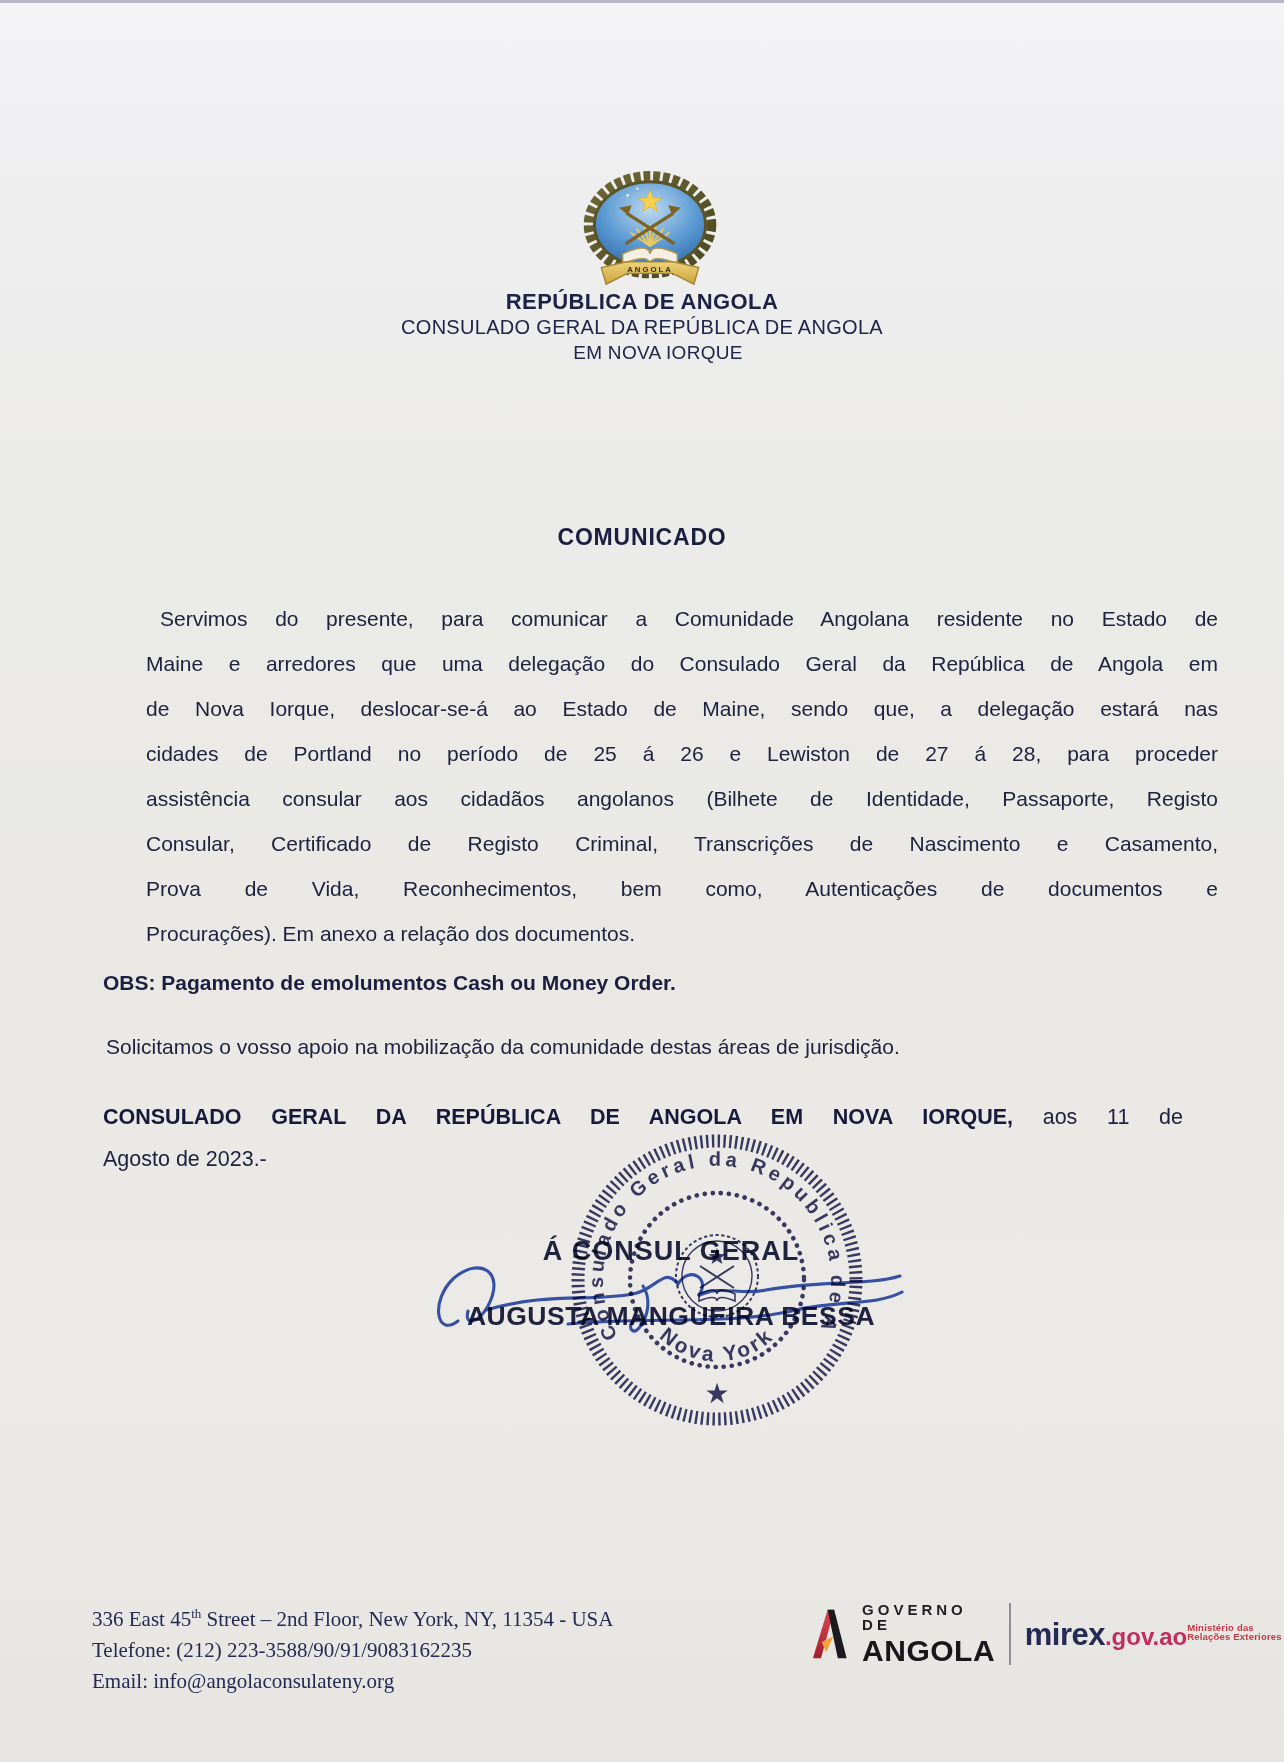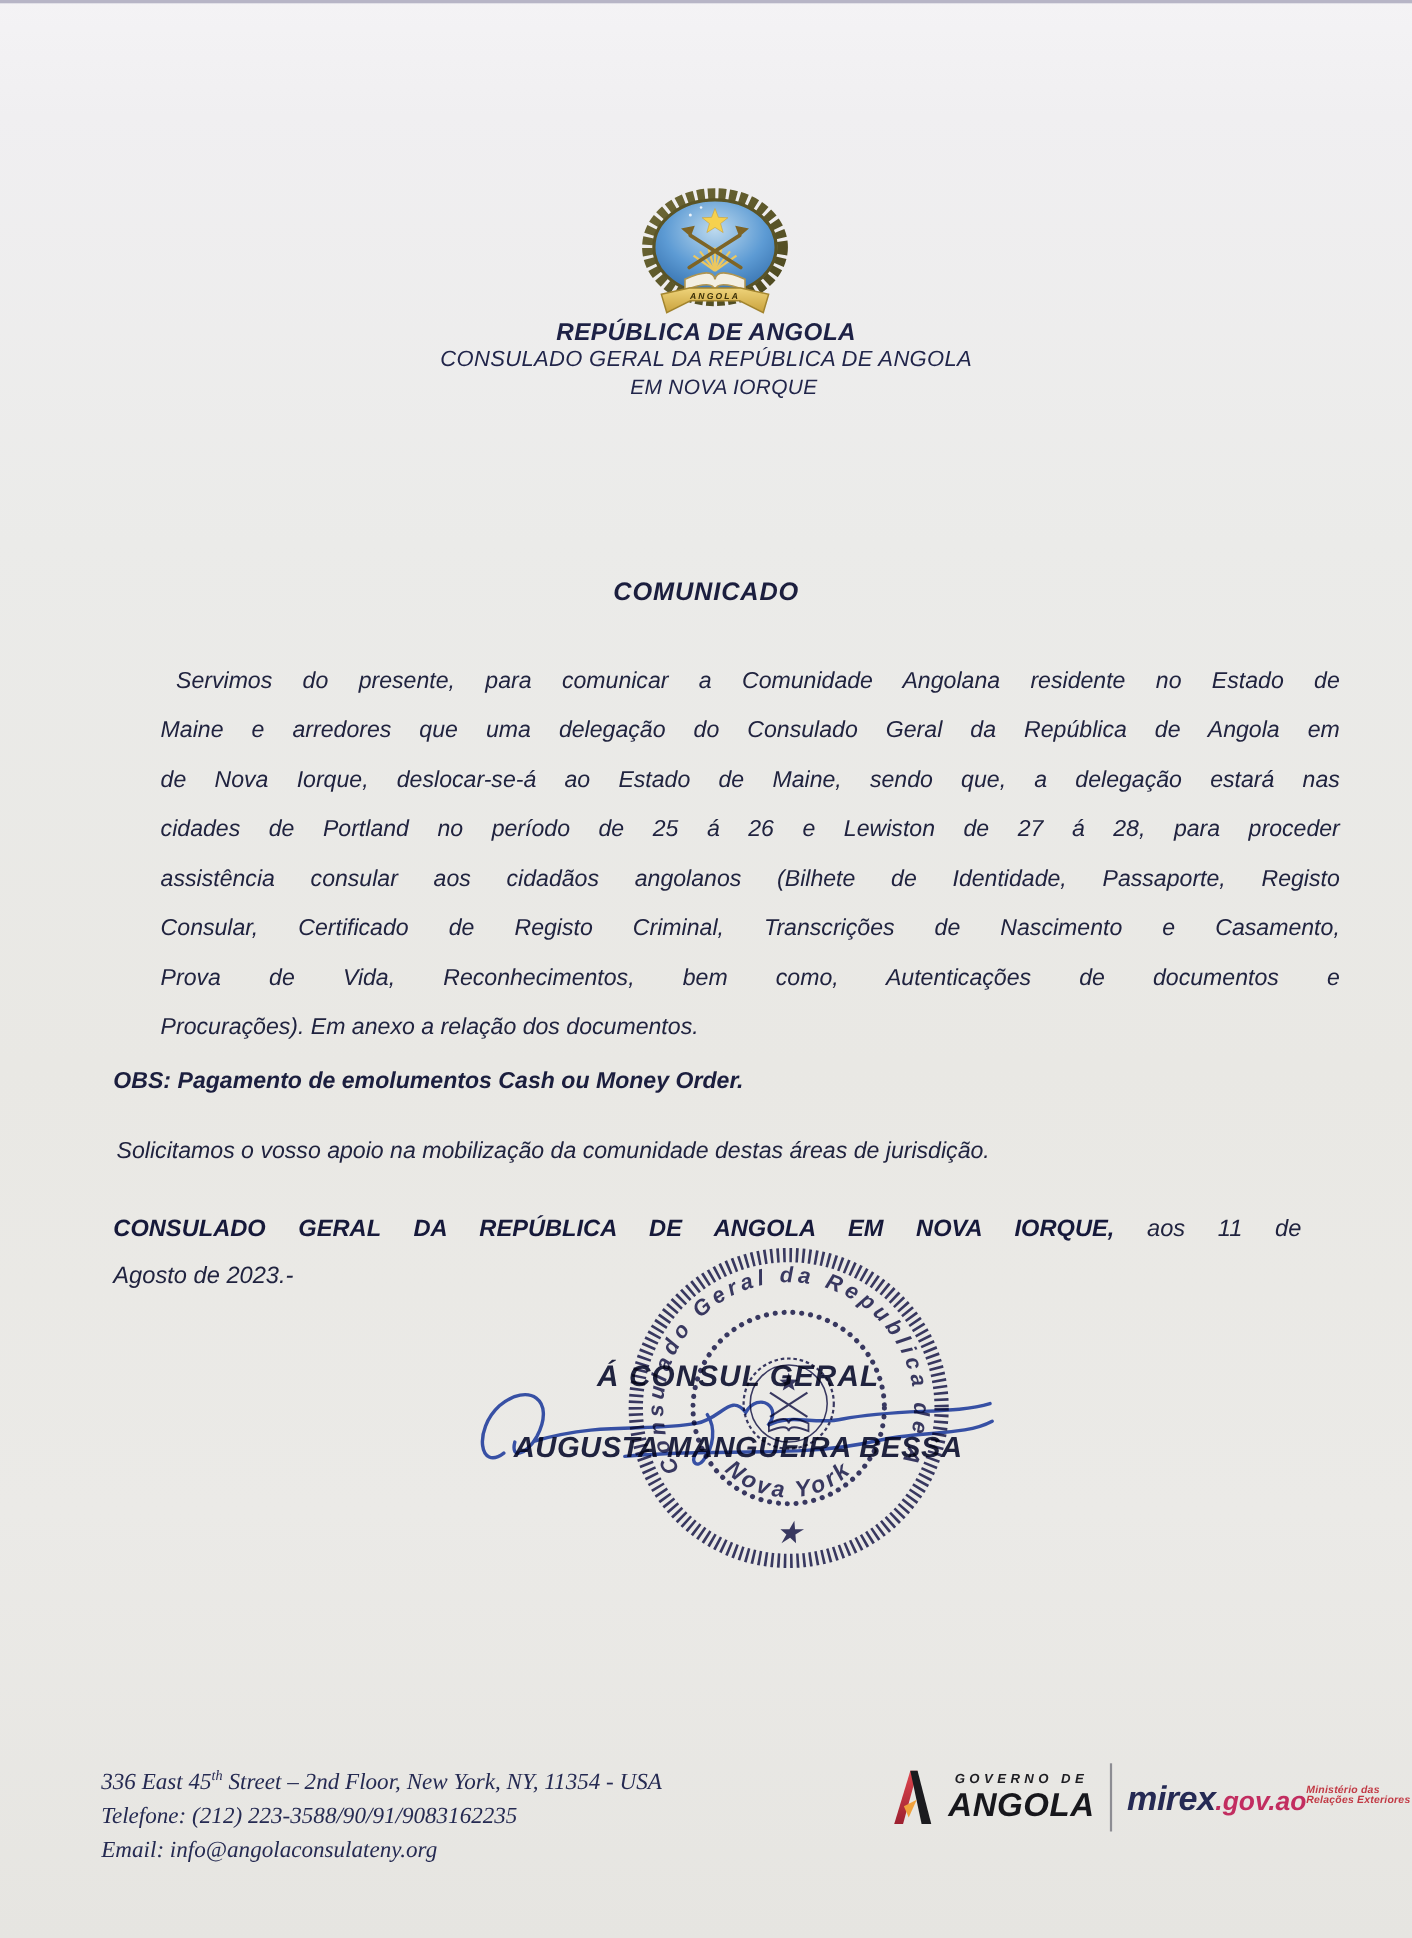--- a/index.html
+++ b/index.html
@@ -1,20 +1,19 @@
 <!DOCTYPE html>
 <html><head>
 <meta charset="utf-8">
 <style>
   html,body{margin:0;padding:0;background:#d8d7d5;}
   .page{
     position:relative;width:1284px;height:1762px;overflow:hidden;
     font-family:"Liberation Sans",sans-serif;color:#232644;
     background:linear-gradient(180deg,#f4f3f5 0%,#f0eff1 6%,#ebebe9 28%,#e9e8e4 55%,#ebeae7 78%,#e6e5e1 100%);
-    font-style:italic;
   }
   .topstrip{position:absolute;left:0;top:0;width:100%;height:3px;background:#b7b5c6;}
   .abs{position:absolute;}
   .centered{left:0;width:100%;text-align:center;}
   
   .hdr-title{top:289px;font-size:22px;font-weight:bold;letter-spacing:.4px;color:#1d2145;}
   .hdr-sub1{top:316px;font-size:20px;letter-spacing:.3px;color:#21254a;}
   .hdr-sub2{top:342px;font-size:19px;letter-spacing:.3px;color:#21254a;margin-left:16px;}
   .doc-title{top:524px;font-size:23px;font-weight:bold;letter-spacing:.8px;color:#1b1e3e;}
   
@@ -30,21 +29,21 @@
   
   .role{top:1236px;font-size:27px;font-weight:bold;letter-spacing:1px;color:#20233f;transform:translateX(29px);}
   .sig-name{top:1301px;font-size:26.5px;font-weight:bold;letter-spacing:.5px;color:#20233f;transform:translateX(29px);}
   .stamp-svg{left:567px;top:1130px;mix-blend-mode:multiply;opacity:.9;}
   .sig-svg{left:428px;top:1228px;mix-blend-mode:multiply;}
   
   .f-left{left:92px;top:1598px;font-family:"Liberation Serif",serif;font-size:21px;line-height:31px;color:#252a52;}
   .f-left sup{font-size:13px;}
   .f-logos{left:810px;top:1600px;display:flex;align-items:center;gap:14px;}
   .gov-text{display:flex;flex-direction:column;align-items:center;line-height:1;}
-  .gov-label{font-size:12px;font-weight:bold;letter-spacing:4px;color:#1d1d22;margin-bottom:4px;}
+  .gov-label{font-size:15px;font-weight:bold;letter-spacing:4px;color:#1d1d22;margin-bottom:4px;}
   .gov-name{font-size:30px;font-weight:800;letter-spacing:.5px;color:#17171c;}
   .vdiv{width:2px;height:62px;background:#8d8d93;}
   .mirex{display:flex;flex-direction:row;line-height:1;}
   .mirex-row{display:flex;align-items:baseline;}
   .mirex-brand{font-size:31px;font-weight:800;color:#252a54;letter-spacing:-.5px;}
   .mirex-domain{font-size:24px;font-weight:600;color:#c22d60;}
   .mirex-tag{font-size:9.5px;font-weight:bold;color:#c23a45;margin-top:4px;letter-spacing:.2px;}
 </style>
 </head>
 <body>

